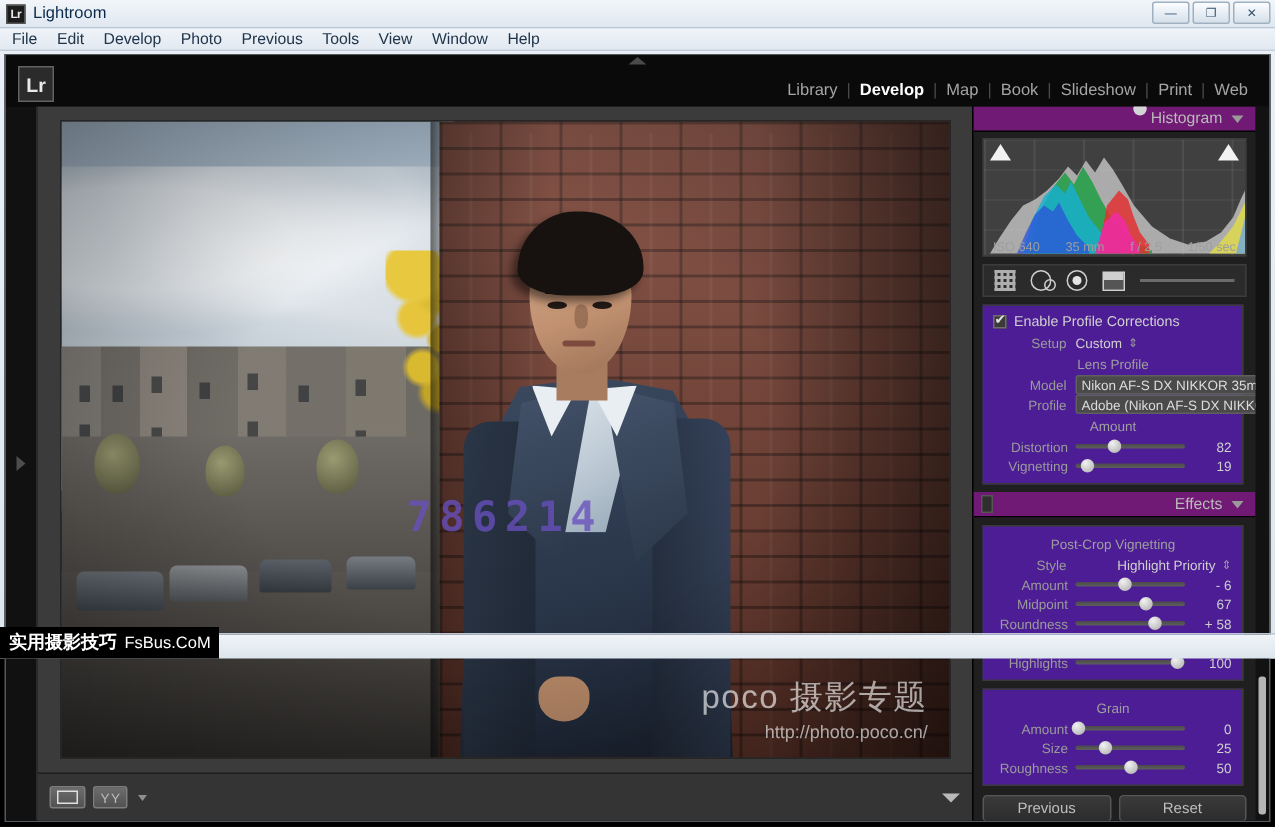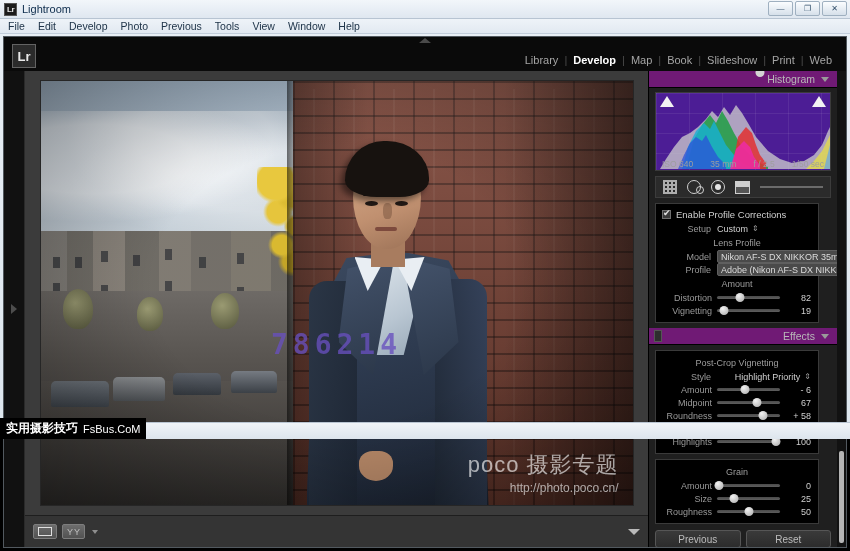--- a/index.html
+++ b/index.html
@@ -322,21 +322,21 @@
     border-left: 4px solid transparent; border-right: 4px solid transparent;
     border-top: 5px solid #9a9a9a;
   }
   .ph-switch {
     position: absolute; left: 5px; width: 8px; height: 12px;
     background: #2e2e2e; border: 1px solid #555;
   }
 
   
   .histo-box {
-    margin: 4px 6px 0 6px; height: 79px; background: #4c1d95;
+    margin: 4px 6px 0 6px; height: 79px; background: #404040;
     border: 1px solid #3b3b3b; position: relative; overflow: hidden;
   }
   .histo-grid {
     position: absolute; inset: 0;
     background-image:
       linear-gradient(90deg, rgba(255,255,255,.07) 1px, transparent 1px),
       linear-gradient(rgba(255,255,255,.07) 1px, transparent 1px);
     background-size: 33px 20px;
   }
   .histo-clip {
@@ -380,21 +380,21 @@
   .tool-eye i { width: 6px; height: 6px; background: #e4e4e4; border-radius: 50%; display:block;}
   .tool-grad {
     width: 15px; height: 13px; border: 1.5px solid #cfcfcf;
     background: linear-gradient(#cfcfcf 0 45%, #555 45% 100%);
   }
   .tool-brush { display: flex; align-items: center; flex: 1; }
   .tool-brush .knob { width: 9px; height: 9px; background: #d4d4d4; border-radius: 50%; }
   .tool-brush .bar { flex: 1; height: 2px; background: #6b6b6b; }
 
   
-  .section { margin: 5px 18px 0 6px; background: #000000; border: 1px solid #3a3a3a; padding: 4px 0 5px 0; }
+  .section { margin: 5px 8px 0 6px; background: #4c1d95; border: 1px solid #3a3a3a; padding: 4px 0 5px 0; }
   .chk-row { display: flex; align-items: center; padding: 1px 6px 2px 6px; }
   .chk {
     width: 9px; height: 9px; background: #3a3a3a; border: 1px solid #6e6e6e;
     margin-right: 5px; position: relative;
   }
   .chk::after {
     content: '✔'; position: absolute; left: 0px; top: -3px;
     font-size: 9px; color: #e2e2e2;
   }
   .chk-row .lbl { font-size: 9.5px; color: #cfcfcf; }

